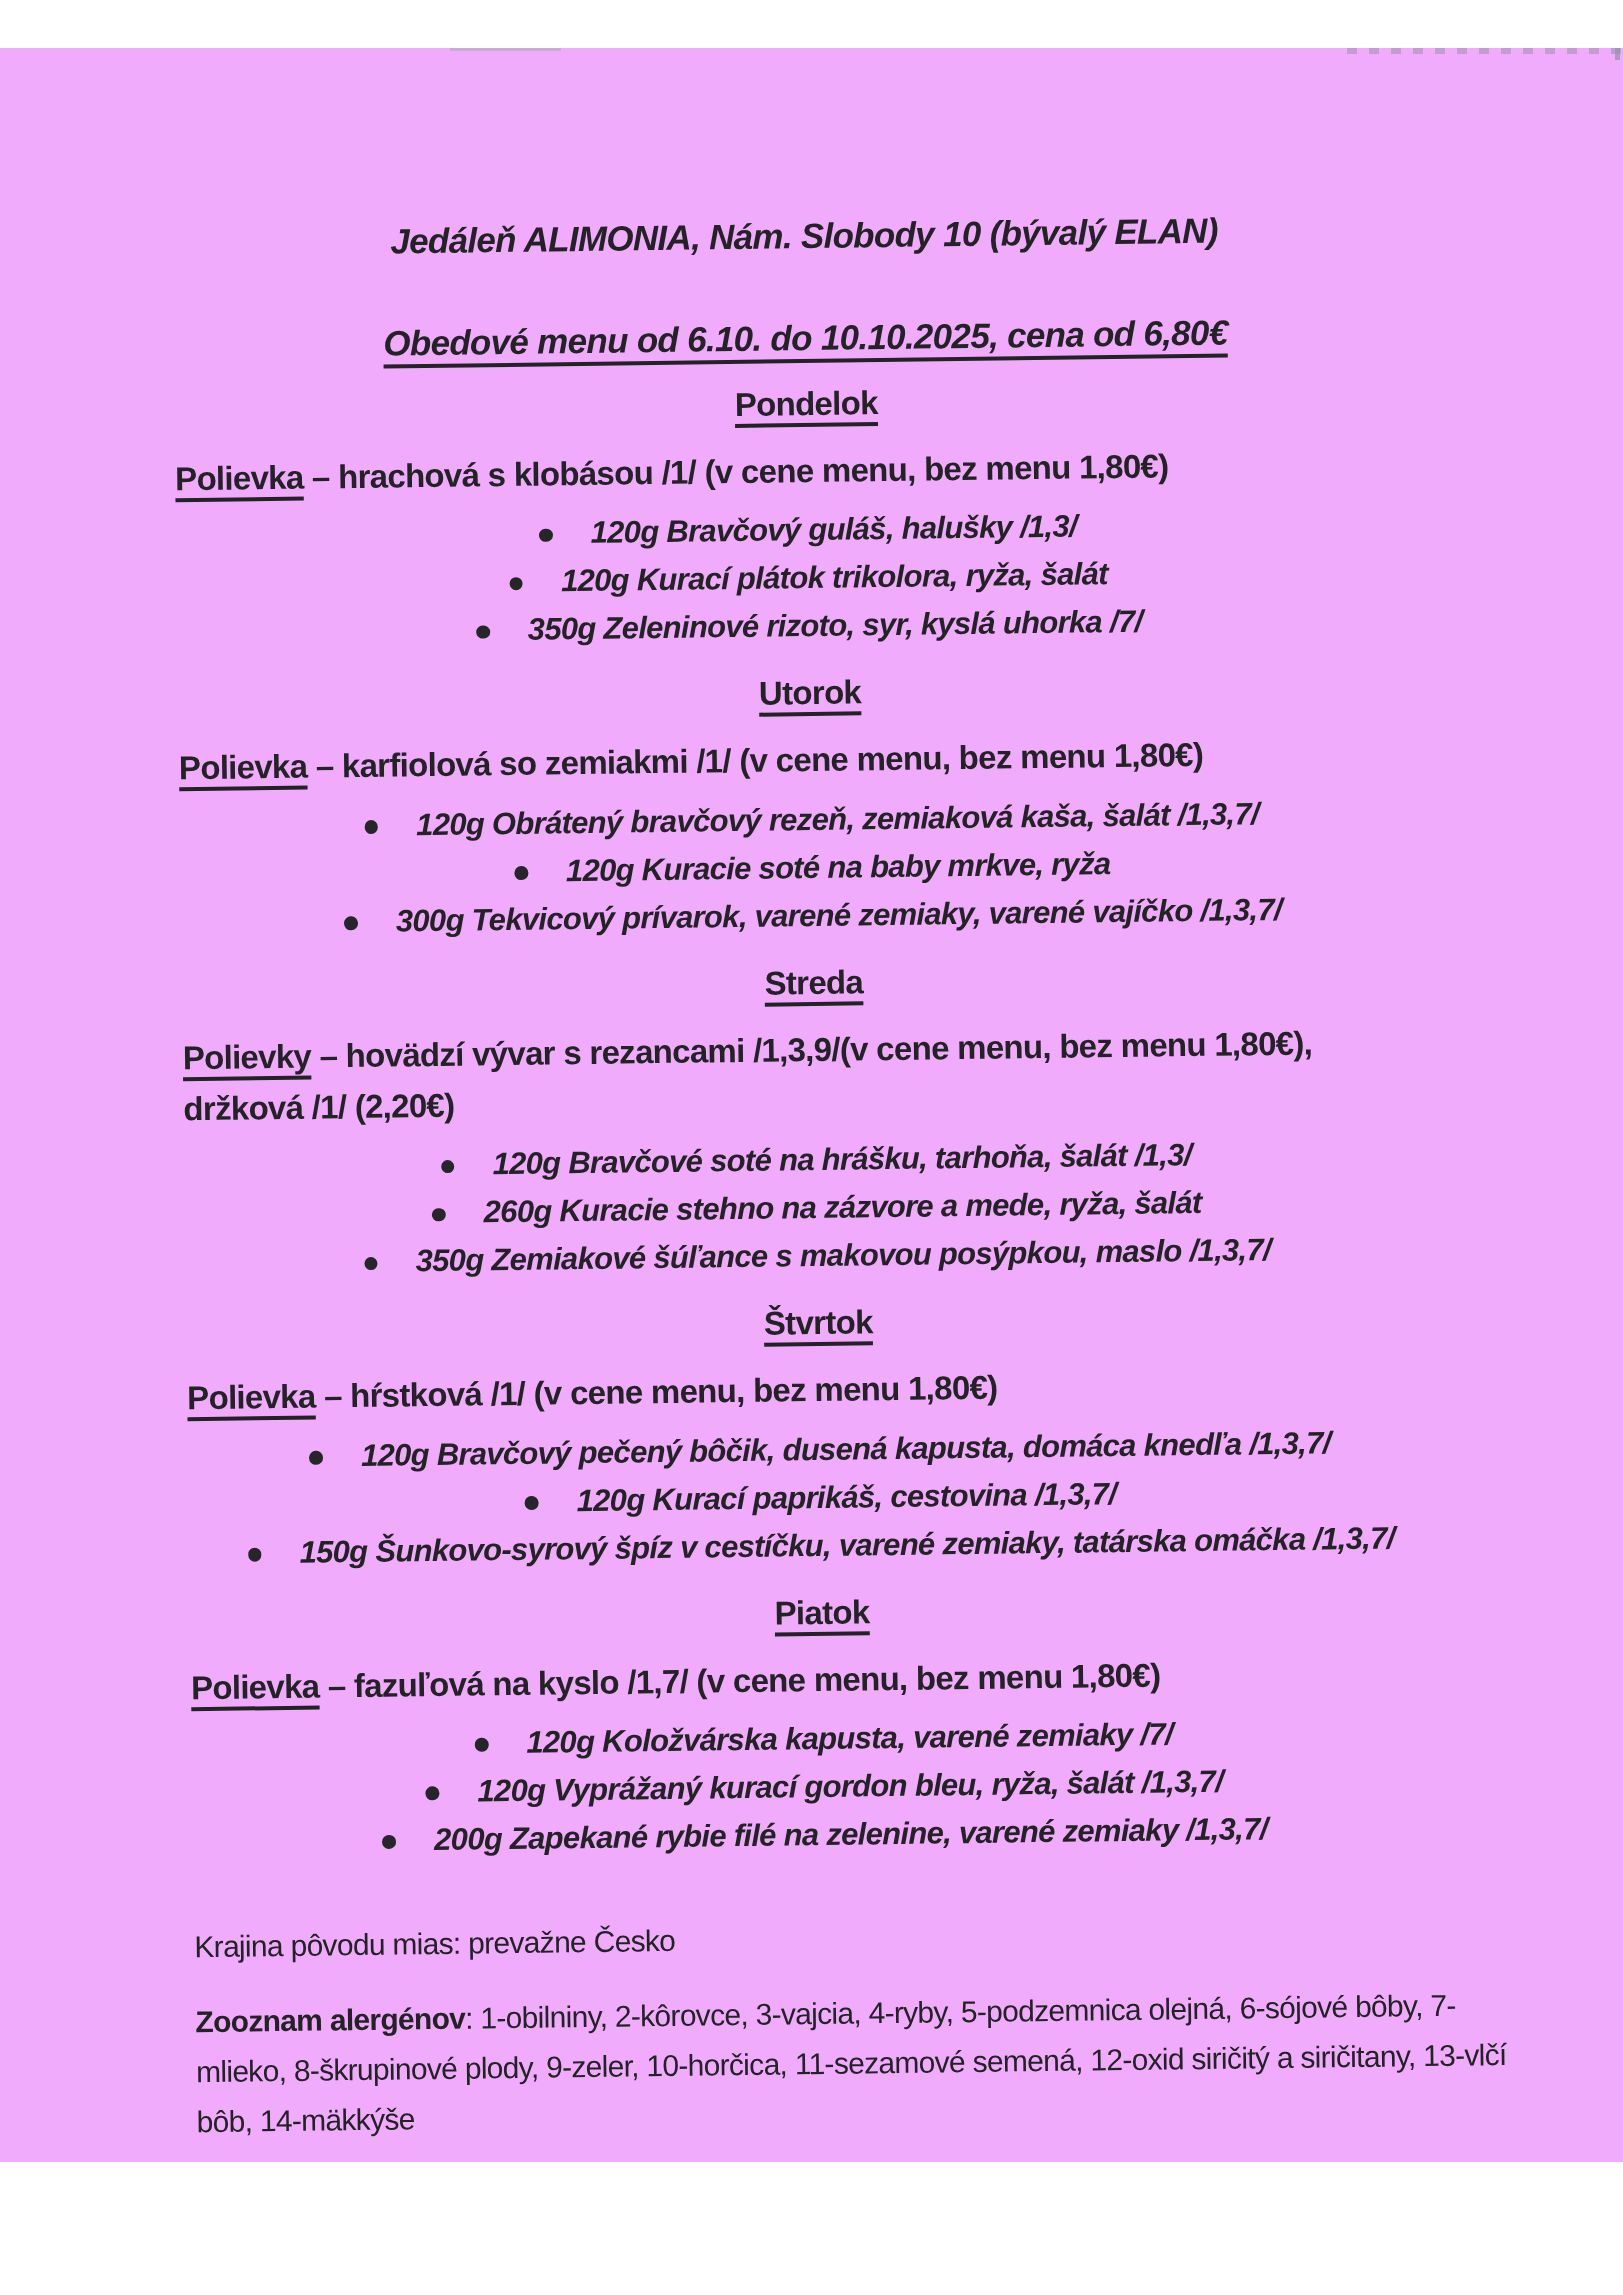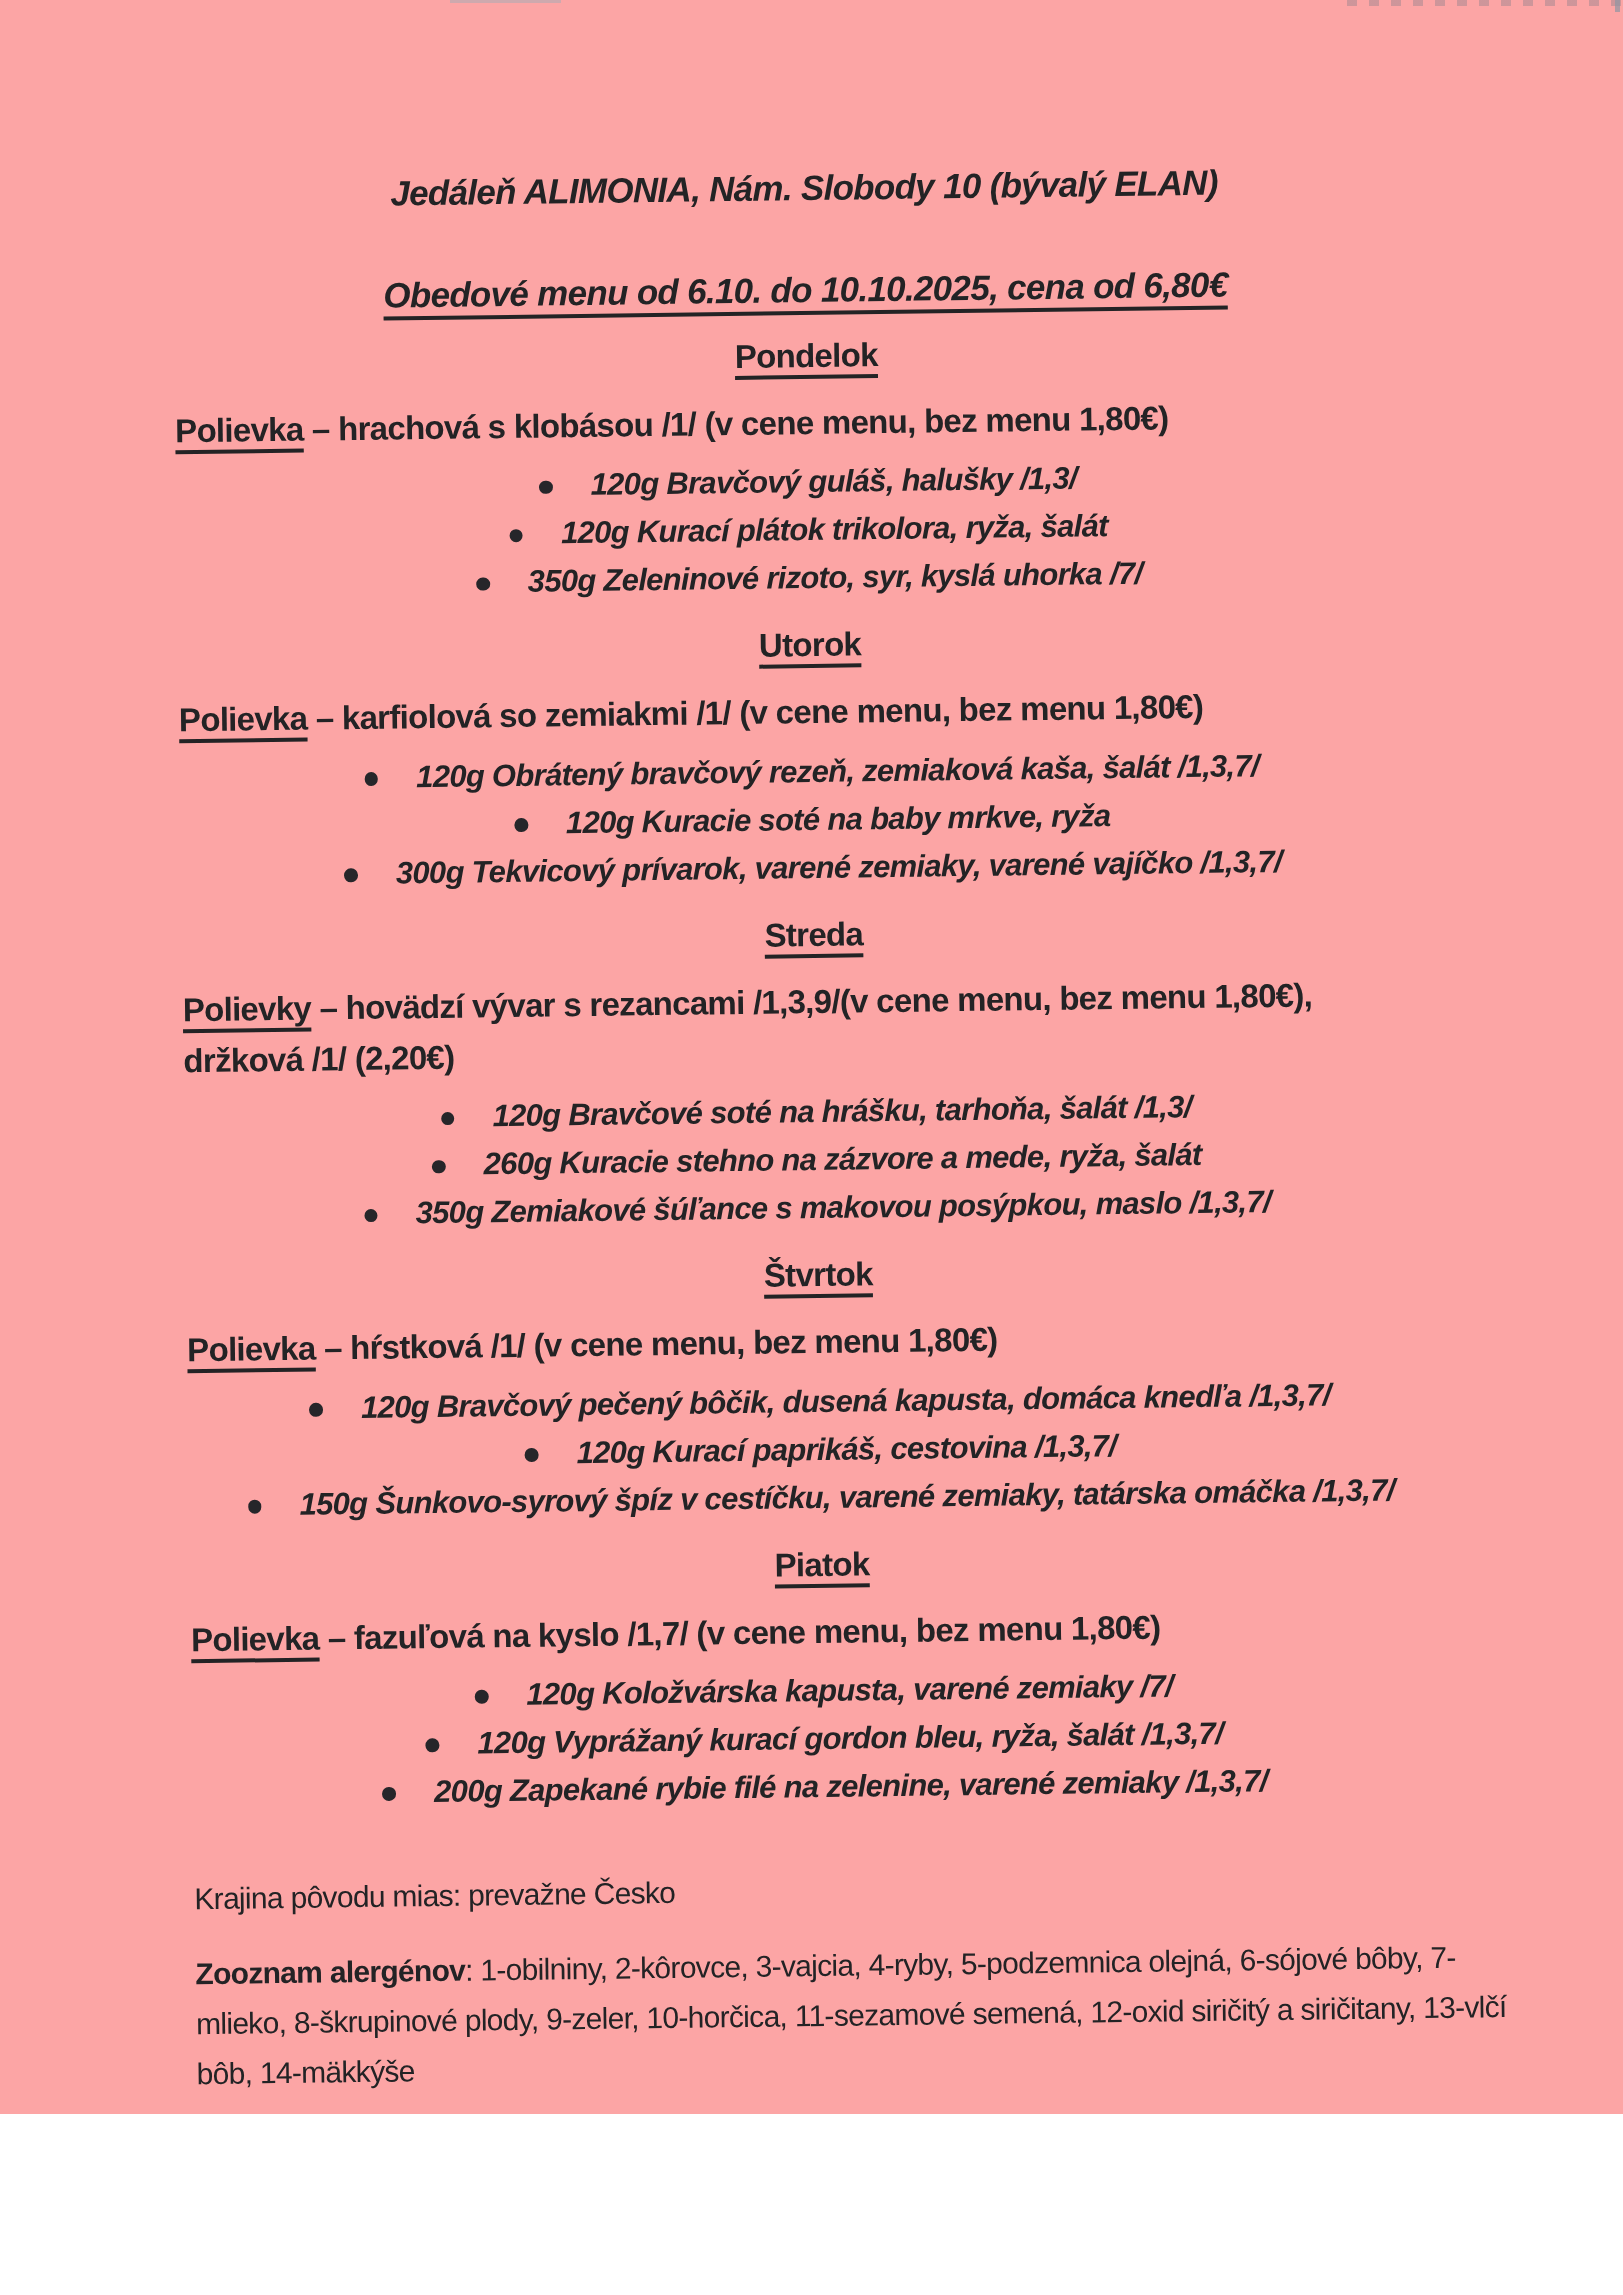--- a/index.html
+++ b/index.html
@@ -3,21 +3,21 @@
 <meta charset="utf-8">
 <style>
   html, body { margin:0; padding:0; }
   body {
     width:1624px; height:2295px;
     background:#ffffff;
     font-family:"Liberation Sans","DejaVu Sans",sans-serif;
     color:#232325;
     overflow:hidden;
   }
-  .page { position:relative; width:1624px; height:2114px; background:#fca5a5; }
+  .page { position:relative; width:1624px; height:2114px; background:#f0abfc;margin-top:48px; }
 
   
   .artifact { position:absolute; pointer-events:none; }
   .artifact.a1 { left:450px; top:0; width:111px; height:3.3px; background:#a7adb6; opacity:.55; }
   .artifact.a2 {
     left:1347px; top:0; width:276px; height:5.9px; opacity:.6;
     background:repeating-linear-gradient(90deg, rgba(110,118,132,.55) 0 10.5px, rgba(110,118,132,0) 10.5px 22px);
   }
   .artifact.a3 { left:1615px; top:0; width:4.6px; height:11.8px; background:#8e95a2; opacity:.7; }
 

